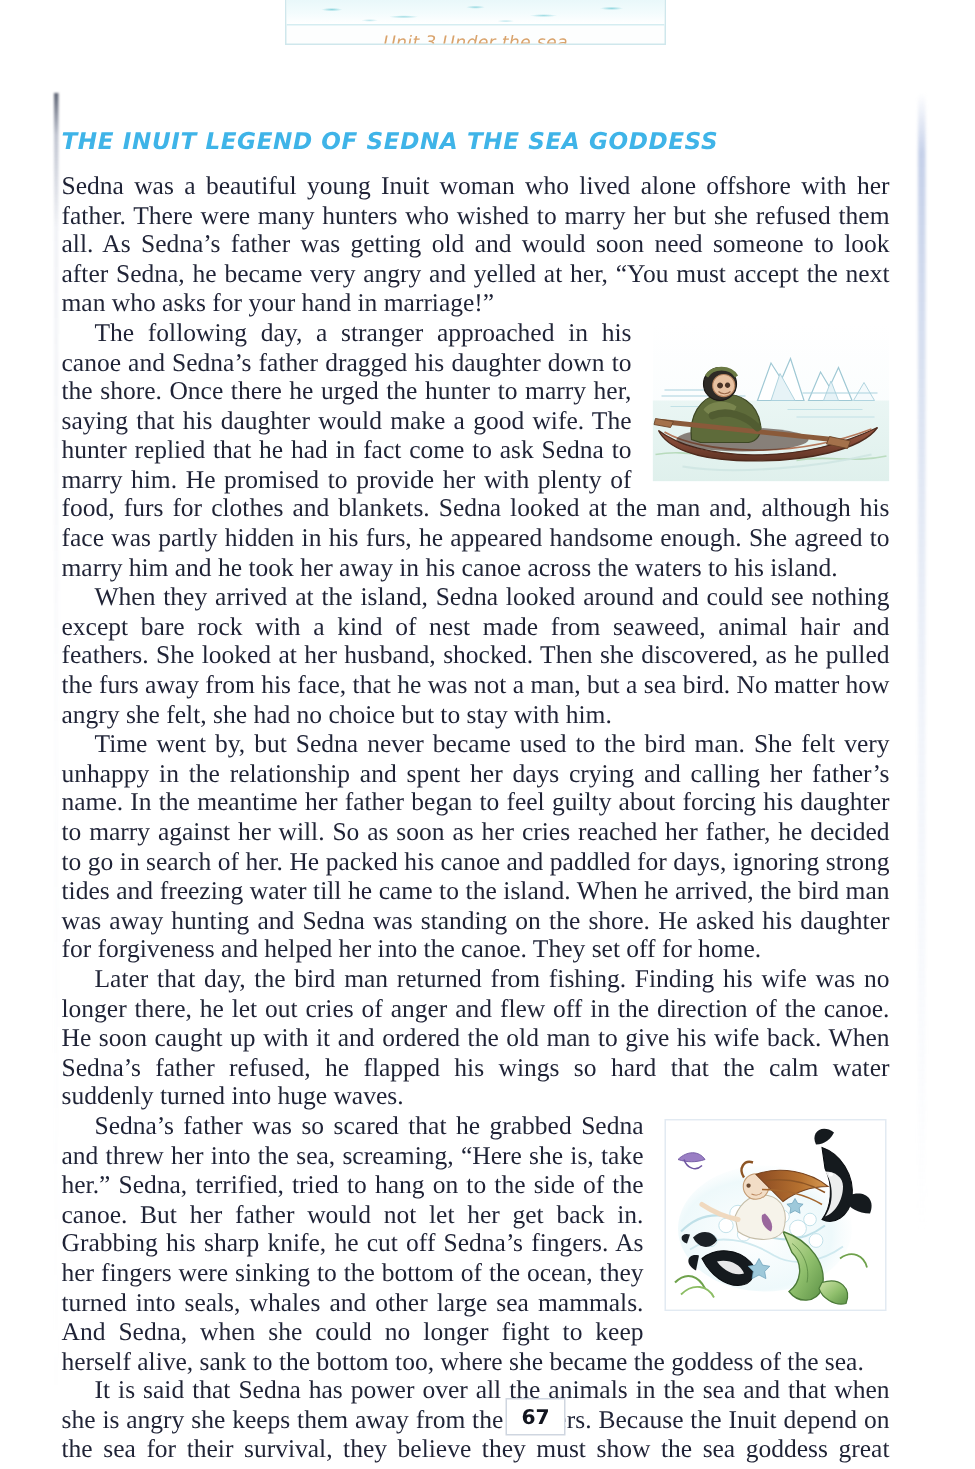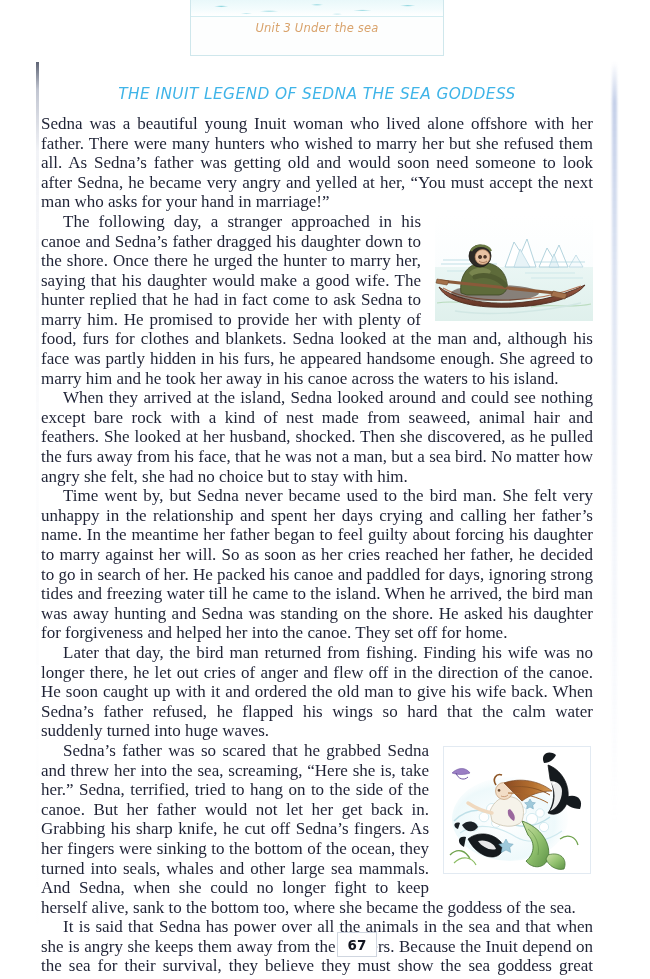--- a/index.html
+++ b/index.html
@@ -52,21 +52,21 @@
         rgba(255,255,255,0) 760px);
     filter: blur(1.1px);
   }
 
   
   #unit-banner {
     position: absolute;
     left: 190px;
     top: 0px;
     width: 254px;
-    height: 56px;
+    height: 30px;
     box-sizing: border-box;
     border-left: 1px solid #cfe7ec;
     border-right: 1px solid #cfe7ec;
     border-bottom: 1px solid #cfe7ec;
     background: #fdfefe;
     overflow: hidden;
   }
   #unit-banner .wave {
     position: absolute;
     left: 0; top: 0; right: 0;
@@ -97,26 +97,26 @@
   
   #content {
     position: absolute;
     left: 41px;
     top: 86px;
     width: 552px;
   }
 
   #article-title {
     font-family: "DejaVu Sans", sans-serif;
-    font-weight: normal;
+    font-weight: bold;
     font-style: italic;
     font-size: 15.4px;
     letter-spacing: 0.4px;
     color: #3fb4e8;
-    text-align: center;
+    text-align: left;
     margin: 0 0 11px 0;
     line-height: 1.1;
   }
 
   p.body-par {
     margin: 0 0 0 0;
     font-size: 17px;
     line-height: 19.6px;
     color: #1f2336;
     text-align: justify;

